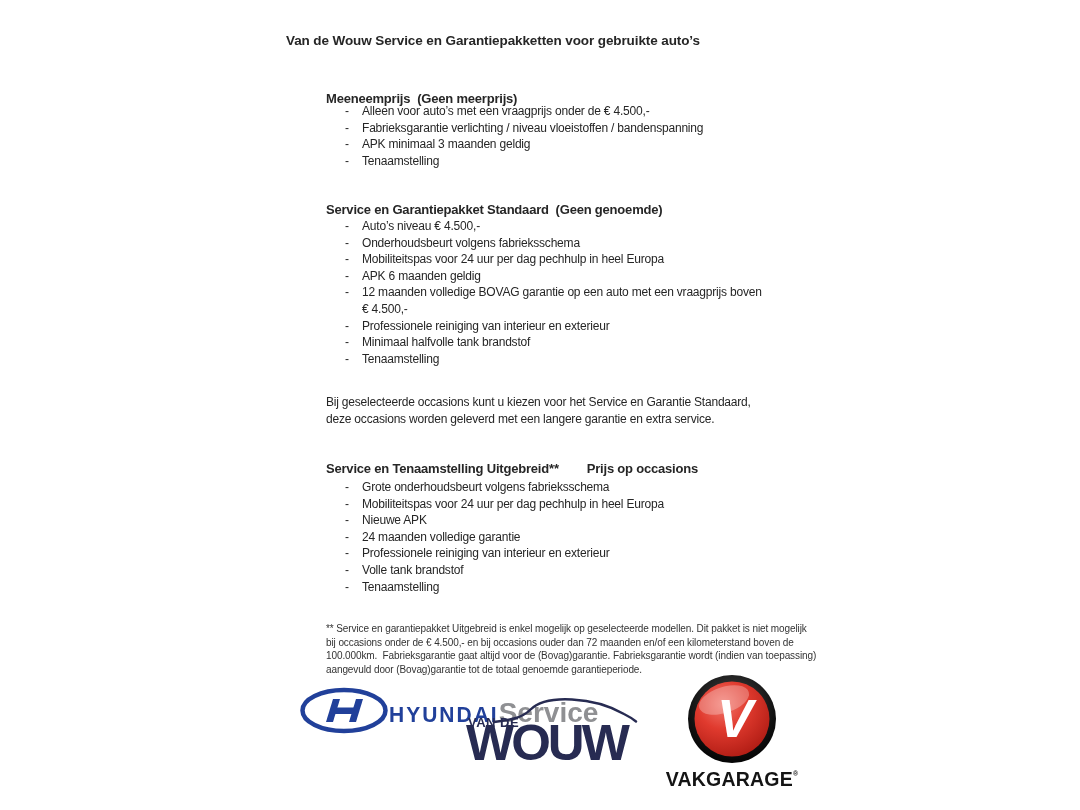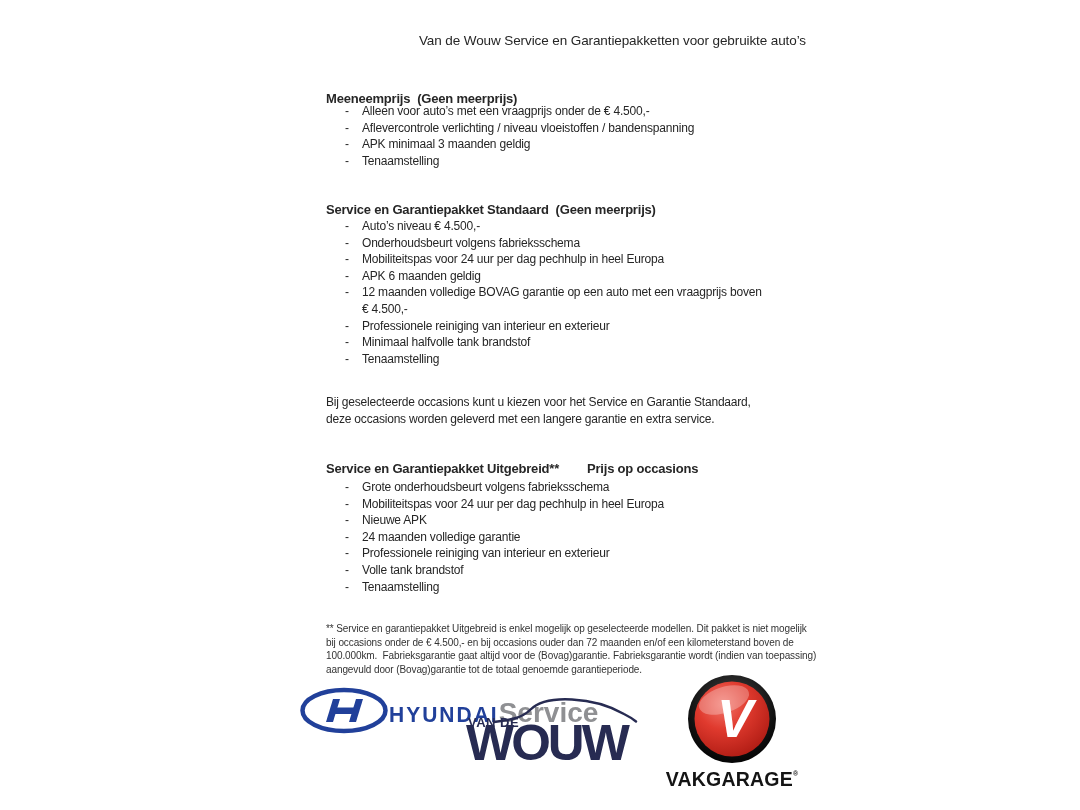--- a/index.html
+++ b/index.html
@@ -7,21 +7,21 @@
     width:1080px; height:810px;
     background:#ffffff;
     font-family:"Liberation Sans", sans-serif;
     color:#262626;
     overflow:hidden;
   }
   .page { position:relative; width:1080px; height:810px; background:#fff; }
 
   .doc-title {
     position:absolute; left:286px; top:33px; width:520px;
-    text-align:right; font-weight:normal; font-size:13.5px; letter-spacing:-0.1px;
+    text-align:left; font-weight:bold; font-size:13.5px; letter-spacing:-0.1px;
     white-space:pre-wrap;
   }
   .heading {
     position:absolute; left:326px;
     font-weight:bold; font-size:13px; letter-spacing:-0.2px;
     white-space:pre-wrap;
   }
   .heading-row { display:flex; }
   .price-label { margin-left:28px; font-weight:bold; white-space:pre-wrap; }
 
@@ -87,33 +87,33 @@
   <div class="doc-title">Van de Wouw Service en Garantiepakketten voor gebruikte auto’s</div>
 
   <div class="heading" style="top:91px;">Meeneemprijs  (Geen meerprijs)</div>
   <div class="list" style="top:103px;">
     <div class="li">
         <span class="dash">-</span>
         <span class="li-text">Alleen voor auto’s met een vraagprijs onder de € 4.500,-</span>
       </div>
     <div class="li">
         <span class="dash">-</span>
-        <span class="li-text">Aflevercontrole verlichting / niveau vloeistoffen / bandenspanning</span>
+        <span class="li-text">Fabrieksgarantie verlichting / niveau vloeistoffen / bandenspanning</span>
       </div>
     <div class="li">
         <span class="dash">-</span>
         <span class="li-text">APK minimaal 3 maanden geldig</span>
       </div>
     <div class="li">
         <span class="dash">-</span>
         <span class="li-text">Tenaamstelling</span>
       </div>
   </div>
 
-  <div class="heading" style="top:202px;">Service en Garantiepakket Standaard  (Geen meerprijs)</div>
+  <div class="heading" style="top:202px;">Service en Garantiepakket Standaard  (Geen genoemde)</div>
   <div class="list" style="top:218px;">
     <div class="li">
         <span class="dash">-</span>
         <span class="li-text">Auto’s niveau € 4.500,-</span>
       </div>
     <div class="li">
         <span class="dash">-</span>
         <span class="li-text">Onderhoudsbeurt volgens fabrieksschema</span>
       </div>
     <div class="li">
@@ -140,21 +140,21 @@
     <div class="li">
         <span class="dash">-</span>
         <span class="li-text">Tenaamstelling</span>
       </div>
   </div>
 
   <div class="para" style="top:394px;">Bij geselecteerde occasions kunt u kiezen voor het Service en Garantie Standaard,
 deze occasions worden geleverd met een langere garantie en extra service.</div>
 
   <div class="heading heading-row" style="top:461px;">
-    <span>Service en Garantiepakket Uitgebreid**</span>
+    <span>Service en Tenaamstelling Uitgebreid**</span>
     <span class="price-label">Prijs op occasions</span>
   </div>
   <div class="list" style="top:479px;">
     <div class="li">
         <span class="dash">-</span>
         <span class="li-text">Grote onderhoudsbeurt volgens fabrieksschema</span>
       </div>
     <div class="li">
         <span class="dash">-</span>
         <span class="li-text">Mobiliteitspas voor 24 uur per dag pechhulp in heel Europa</span>

